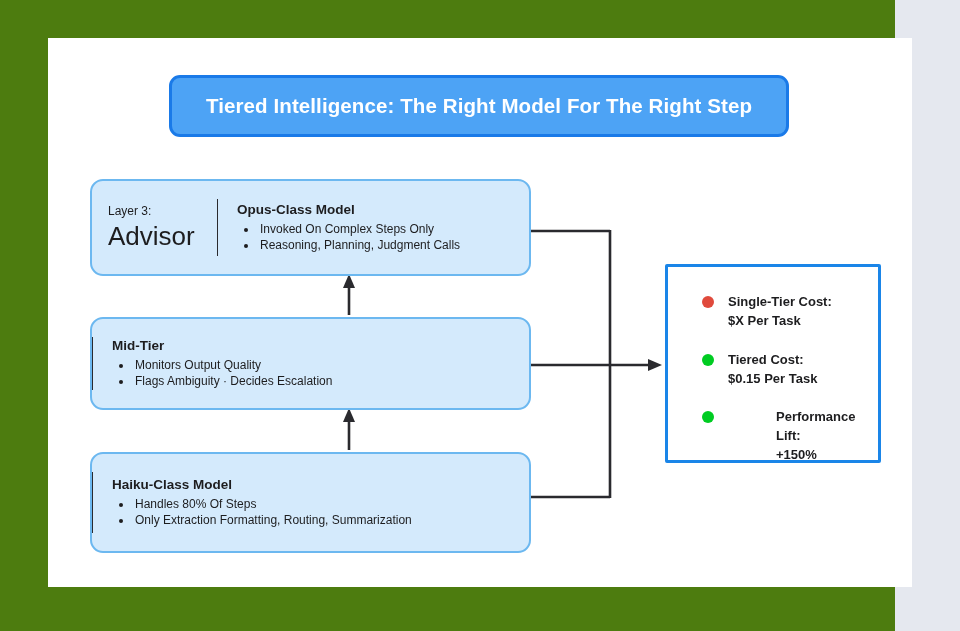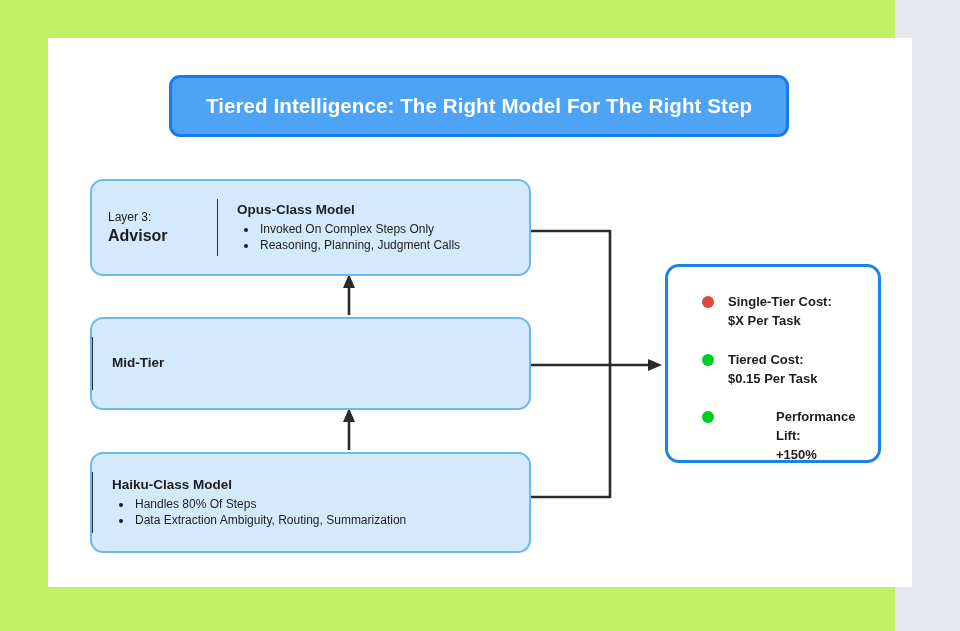--- a/index.html
+++ b/index.html
@@ -10,21 +10,21 @@
   body {
     width: 960px;
     height: 631px;
     font-family: "Liberation Sans", sans-serif;
     overflow: hidden;
   }
   .page {
     position: relative;
     width: 895px;
     height: 631px;
-    background: #bef264;
+    background: #4d7c0f;
   }
   .card {
     position: absolute;
     left: 48px;
     top: 38px;
     width: 864px;
     height: 549px;
     background: #ffffff;
   }
 
@@ -72,22 +72,22 @@
     flex: 0 0 125px;
     padding-left: 16px;
     box-sizing: border-box;
   }
   .layer-tag {
     font-size: 12px;
     color: #1d1d1f;
     line-height: 1.35;
   }
   .layer-name {
-    font-size: 16px;
-    font-weight: 700;
+    font-size: 26px;
+    font-weight: 400;
     color: #1d1d1f;
     line-height: 1.25;
     margin-top: 1px;
   }
   .layer-divider {
     width: 0;
     border-left: 1.6px solid #2a2a2e;
     align-self: stretch;
     margin: 18px 0;
     flex: 0 0 auto;
@@ -119,21 +119,21 @@
 
   
   .results-box {
     position: absolute;
     left: 617px;           
     top: 226px;            
     width: 216px;
     height: 199px;
     background: #ffffff;
     border: 3px solid #1a85e8;
-    border-radius: 14px;
+    border-radius: 2px;
     box-sizing: border-box;
     padding: 26px 0 4px 34px;
   }
   .result-row {
     display: flex;
     align-items: flex-start;
     margin-bottom: 20px;
   }
   .result-row:last-child { margin-bottom: 0; gap: 48px; }
   .dot {
@@ -203,30 +203,34 @@
           <li>Invoked On Complex Steps Only</li>
           <li>Reasoning, Planning, Judgment Calls</li>
         </ul>
       </div>
     </div>
 
     <div class="layer-box" id="layer2">
       <div class="layer-divider"></div>
       <div class="layer-right">
         <div class="layer-model">Mid-Tier</div>
+        <ul class="bullets">
+          <li>Monitors Output Quality</li>
+          <li>Flags Ambiguity · Decides Escalation</li>
+        </ul>
       </div>
     </div>
 
     <div class="layer-box" id="layer1">
       <div class="layer-divider"></div>
       <div class="layer-right">
         <div class="layer-model">Haiku-Class Model</div>
         <ul class="bullets">
           <li>Handles 80% Of Steps</li>
-          <li>Data Extraction Ambiguity, Routing, Summarization</li>
+          <li>Only Extraction Formatting, Routing, Summarization</li>
         </ul>
       </div>
     </div>
 
     <div class="results-box">
       <div class="result-row">
         <span class="dot" id="dot0" style="background: rgb(224, 74, 60);"></span>
         <span class="result-text">
           <span>Single-Tier Cost:</span>
           <span class="sub">$X Per Task</span>

